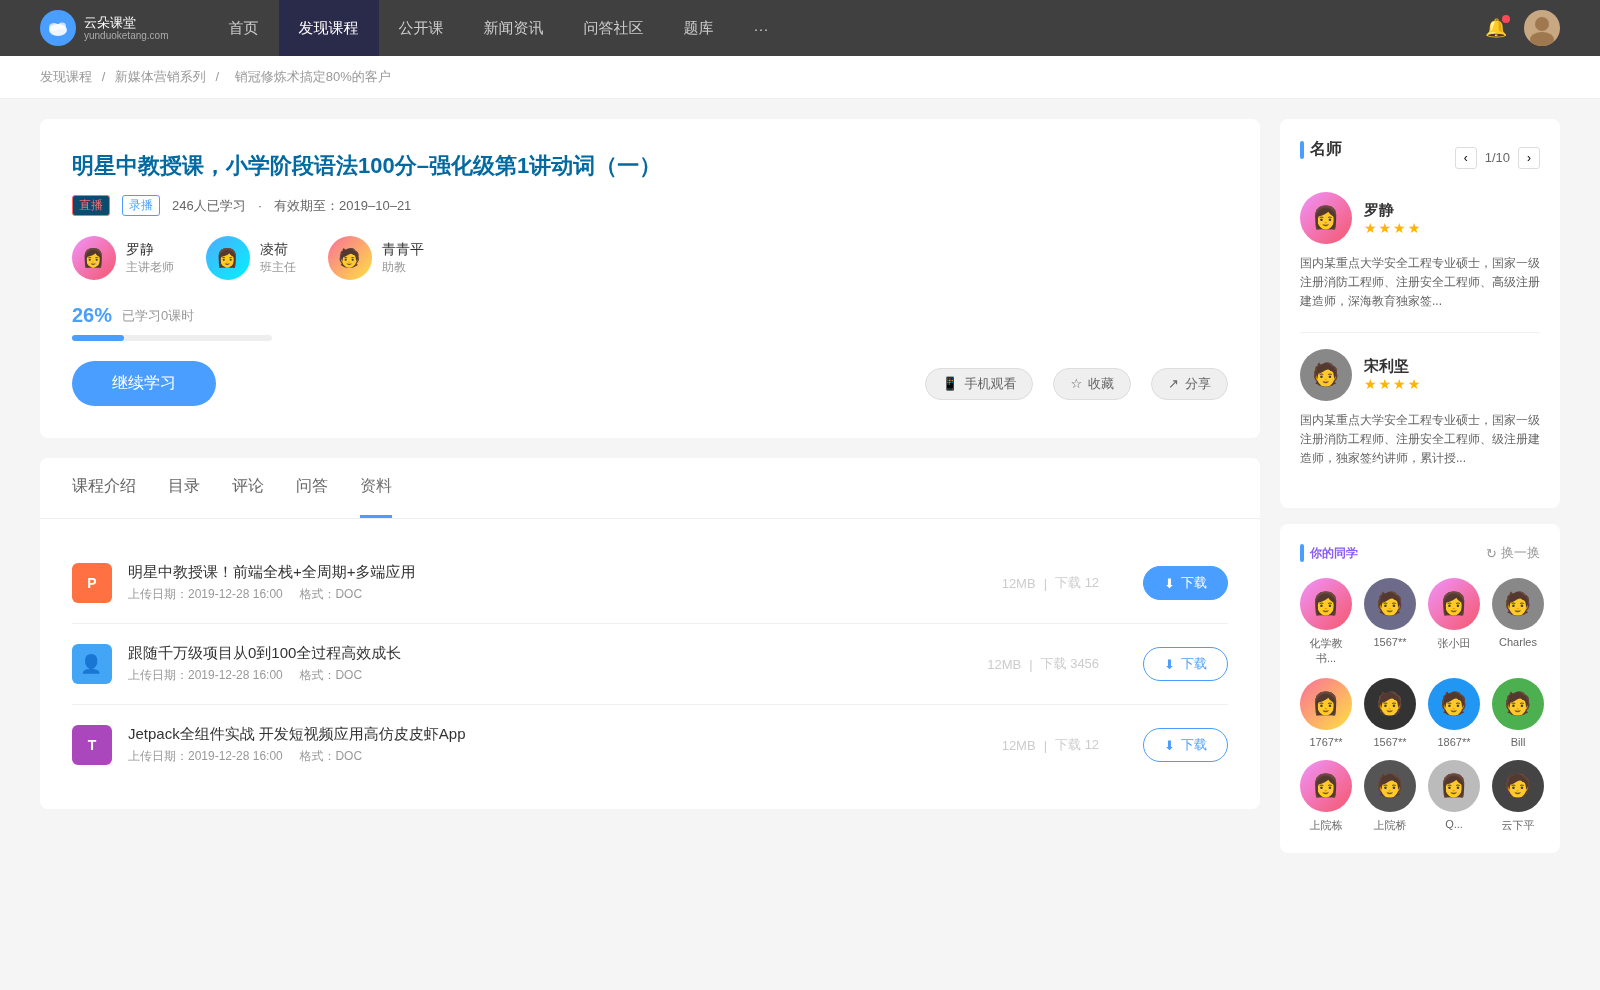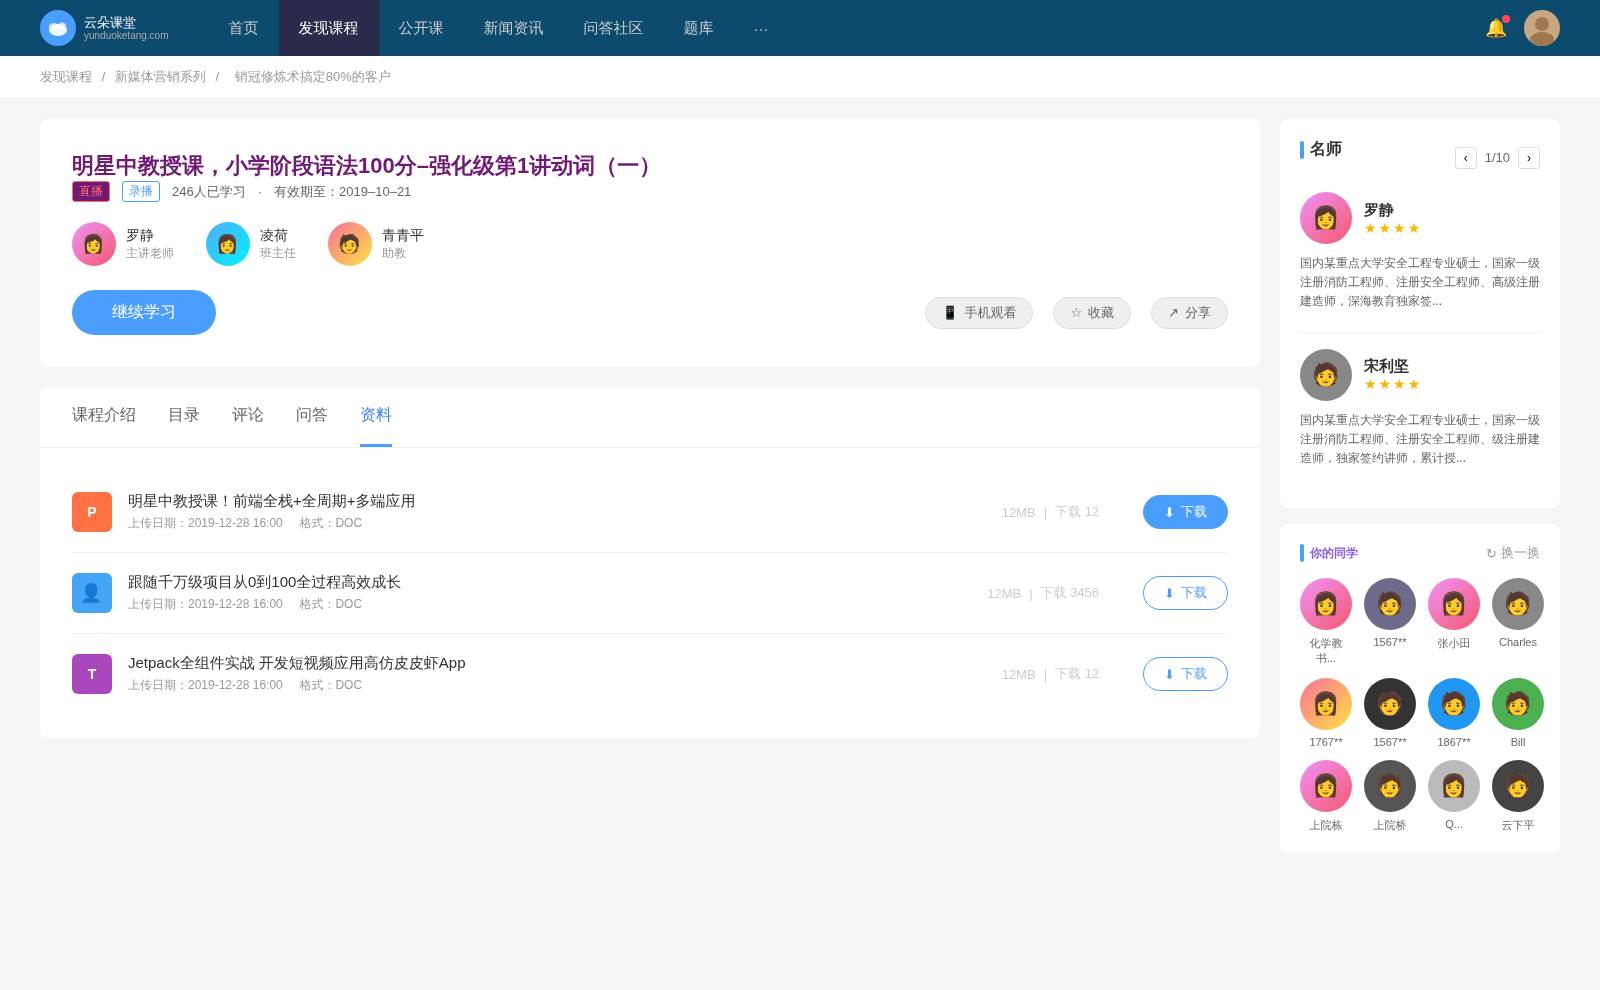--- a/index.html
+++ b/index.html
@@ -1,19 +1,19 @@
 <!DOCTYPE html>
 <html><head>
   <meta charset="utf-8">
   <style>
     * { box-sizing: border-box; margin: 0; padding: 0; }
     body { font-family: -apple-system, BlinkMacSystemFont, "PingFang SC", "Microsoft YaHei", sans-serif; background: #f5f5f5; font-size: 14px; color: #333; }
 
     
-    .navbar { background: #0c4a6e; display: flex; align-items: center; height: 56px; padding: 0 40px; }
+    .navbar { background: #404040; display: flex; align-items: center; height: 56px; padding: 0 40px; }
     .nav-logo { display: flex; align-items: center; margin-right: 40px; }
     .nav-logo-icon { width: 36px; height: 36px; background: #4a9eff; border-radius: 50%; display: flex; align-items: center; justify-content: center; color: white; font-weight: bold; font-size: 12px; margin-right: 8px; }
     .nav-logo-text { color: white; font-size: 13px; line-height: 1.2; }
     .nav-logo-sub { color: #aaa; font-size: 10px; }
     .nav-items { display: flex; align-items: flex-start; gap: 0; flex: 1; }
     .nav-item { color: #ccc; padding: 0 20px; height: 56px; display: flex; align-items: center; cursor: pointer; font-size: 15px; }
     .nav-item.active { background: #2a2a4a; color: white; }
     .nav-right { display: flex; align-items: center; gap: 16px; margin-left: auto; }
     .nav-bell { color: #ccc; cursor: pointer; position: relative; font-size: 18px; }
     .nav-bell-dot { position: absolute; top: -2px; right: -2px; width: 8px; height: 8px; background: #ff4757; border-radius: 50%; }
@@ -24,24 +24,24 @@
     .breadcrumb a { color: #999; text-decoration: none; }
     .breadcrumb span { margin: 0 6px; }
 
     
     .main-layout { display: flex; gap: 20px; padding: 20px 40px; max-width: 1600px; }
     .left-content { flex: 1; }
     .right-sidebar { width: 280px; flex-shrink: 0; }
 
     
     .course-card { background: white; border-radius: 8px; padding: 32px; margin-bottom: 20px; }
-    .course-title { font-size: 22px; font-weight: bold; color: #701a75; }
+    .course-title { font-size: 22px; font-weight: bold; color: #0369a1; margin-bottom: 14px; }
     .course-meta { display: flex; align-items: center; gap: 12px; margin-bottom: 20px; font-size: 13px; color: #666; }
     .badge { border: 1px solid #4a9eff; color: #4a9eff; padding: 1px 6px; border-radius: 3px; font-size: 12px; }
-    .badge.live { background: #701a75; border-color: #ff6b6b; color: #ff6b6b; }
+    .badge.live { background: #0c4a6e; border-color: #ff6b6b; color: #ff6b6b; }
     .instructors { display: flex; gap: 32px; margin-bottom: 24px; }
     .instructor { display: flex; align-items: center; gap: 10px; }
     .instructor-avatar { width: 44px; height: 44px; border-radius: 50%; overflow: hidden; background: #ddd; }
     .avatar-placeholder { width: 100%; height: 100%; display: flex; align-items: center; justify-content: center; font-size: 18px; }
     .instructor-info .name { font-size: 14px; font-weight: 500; color: #333; }
     .instructor-info .role { font-size: 12px; color: #999; }
     .progress-section { margin-bottom: 20px; }
     .progress-label { display: flex; align-items: center; gap: 10px; margin-bottom: 8px; }
     .progress-pct { font-size: 20px; font-weight: bold; color: #4a9eff; }
     .progress-text { font-size: 13px; color: #999; }
@@ -49,21 +49,21 @@
     .progress-bar-fill { height: 100%; background: #4a9eff; border-radius: 3px; }
     .course-actions { display: flex; align-items: center; gap: 24px; }
     .btn-continue { background: #4a9eff; color: white; border: none; border-radius: 24px; padding: 12px 40px; font-size: 16px; cursor: pointer; }
     .action-btns { display: flex; gap: 20px; margin-left: auto; }
     .action-btn { display: flex; align-items: center; gap: 6px; color: #666; cursor: pointer; font-size: 13px; border: 1px solid #ddd; border-radius: 20px; padding: 6px 16px; }
 
     
     .tabs-card { background: white; border-radius: 8px; }
     .tabs-header { display: flex; gap: 32px; padding: 0 32px; border-bottom: 1px solid #eee; }
     .tab { padding: 18px 0; font-size: 16px; color: #666; cursor: pointer; border-bottom: 3px solid transparent; }
-    .tab.active { color: #3b82f6; border-bottom-color: #4a9eff; }
+    .tab.active { color: #737373; border-bottom-color: #4a9eff; }
     .tabs-body { padding: 24px 32px; }
 
     
     .file-item { display: flex; align-items: center; padding: 20px 0; border-bottom: 1px solid #f0f0f0; gap: 16px; }
     .file-icon { width: 40px; height: 40px; border-radius: 6px; display: flex; align-items: center; justify-content: center; color: white; font-weight: bold; font-size: 14px; flex-shrink: 0; }
     .file-icon.orange { background: #ff7043; }
     .file-icon.blue { background: #42a5f5; }
     .file-icon.purple { background: #ab47bc; }
     .file-info { flex: 1; }
     .file-name { font-size: 15px; color: #333; margin-bottom: 4px; font-weight: 500; }
@@ -187,20 +187,29 @@
         <div class="instructor">
           <div class="instructor-avatar av-orange">
             <div class="avatar-placeholder">🧑</div>
           </div>
           <div class="instructor-info">
             <div class="name">青青平</div>
             <div class="role">助教</div>
           </div>
         </div>
       </div>
+      <div class="progress-section">
+        <div class="progress-label">
+          <span class="progress-pct">26%</span>
+          <span class="progress-text">已学习0课时</span>
+        </div>
+        <div class="progress-bar-bg">
+          <div class="progress-bar-fill" style="width: 26%"></div>
+        </div>
+      </div>
       <div class="course-actions">
         <button class="btn-continue">继续学习</button>
         <div class="action-btns">
           <button class="action-btn">
             <span>📱</span>
             <span>手机观看</span>
           </button>
           <button class="action-btn">
             <span>☆</span>
             <span>收藏</span>

